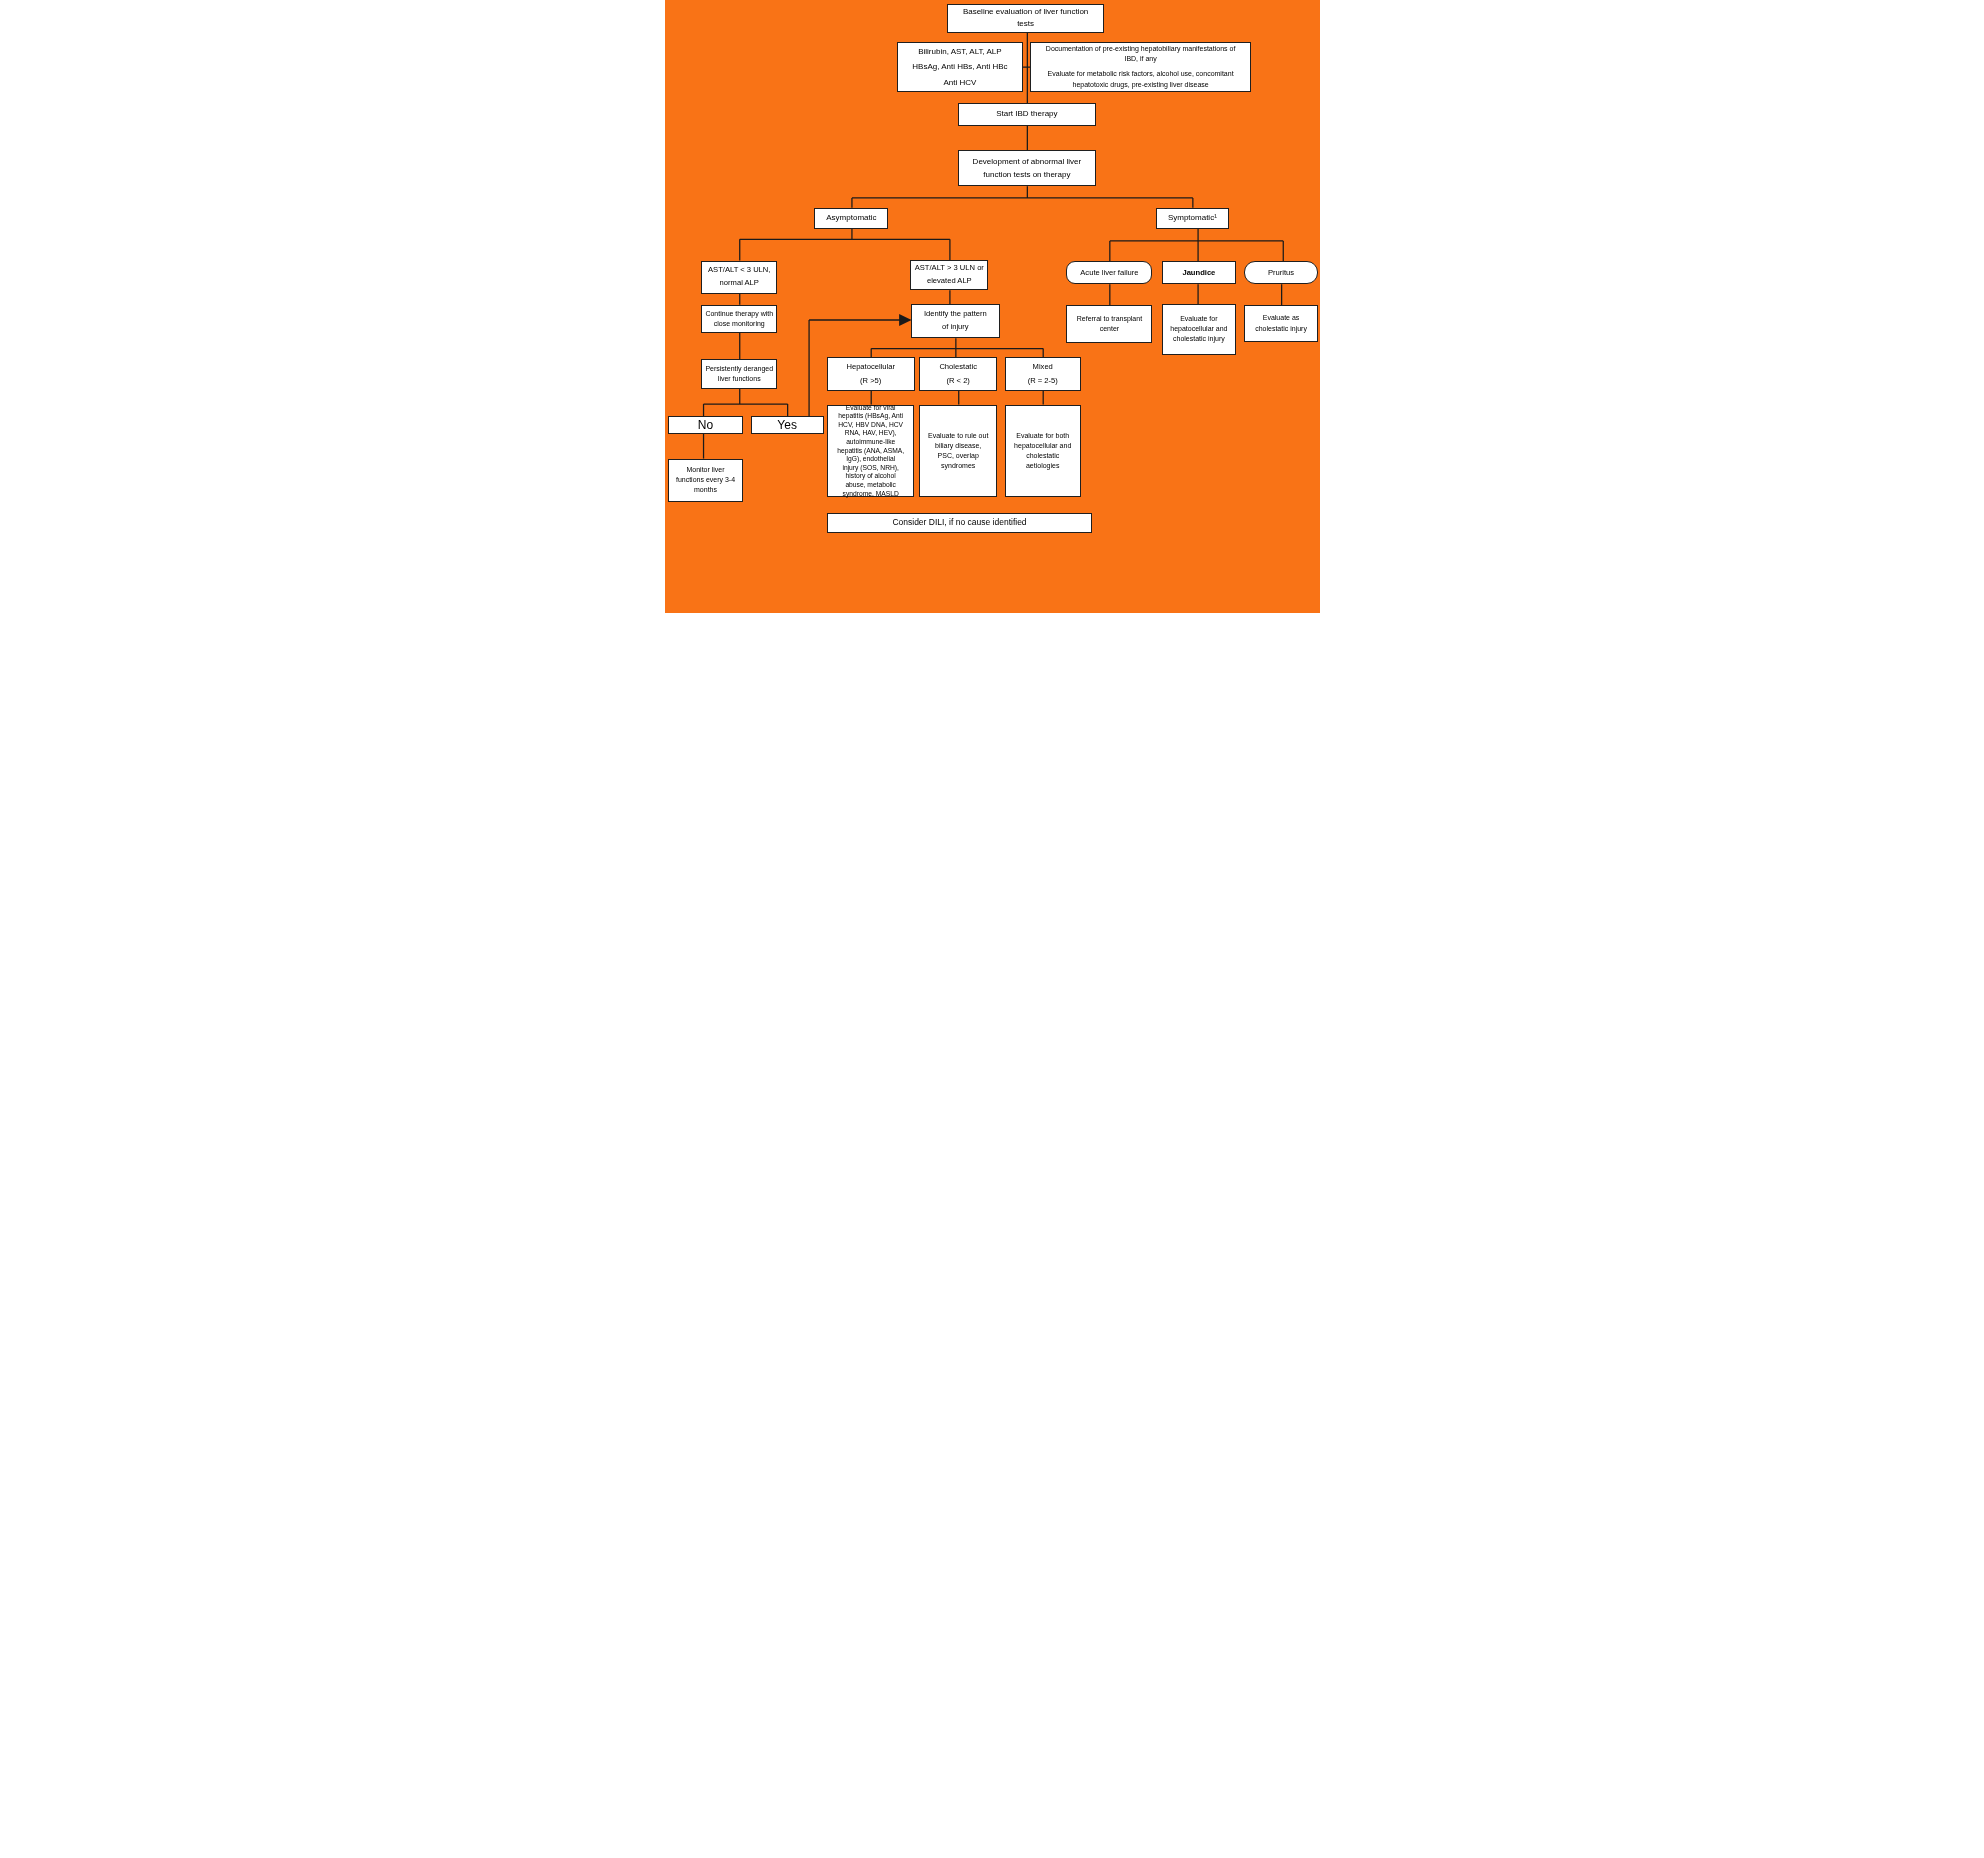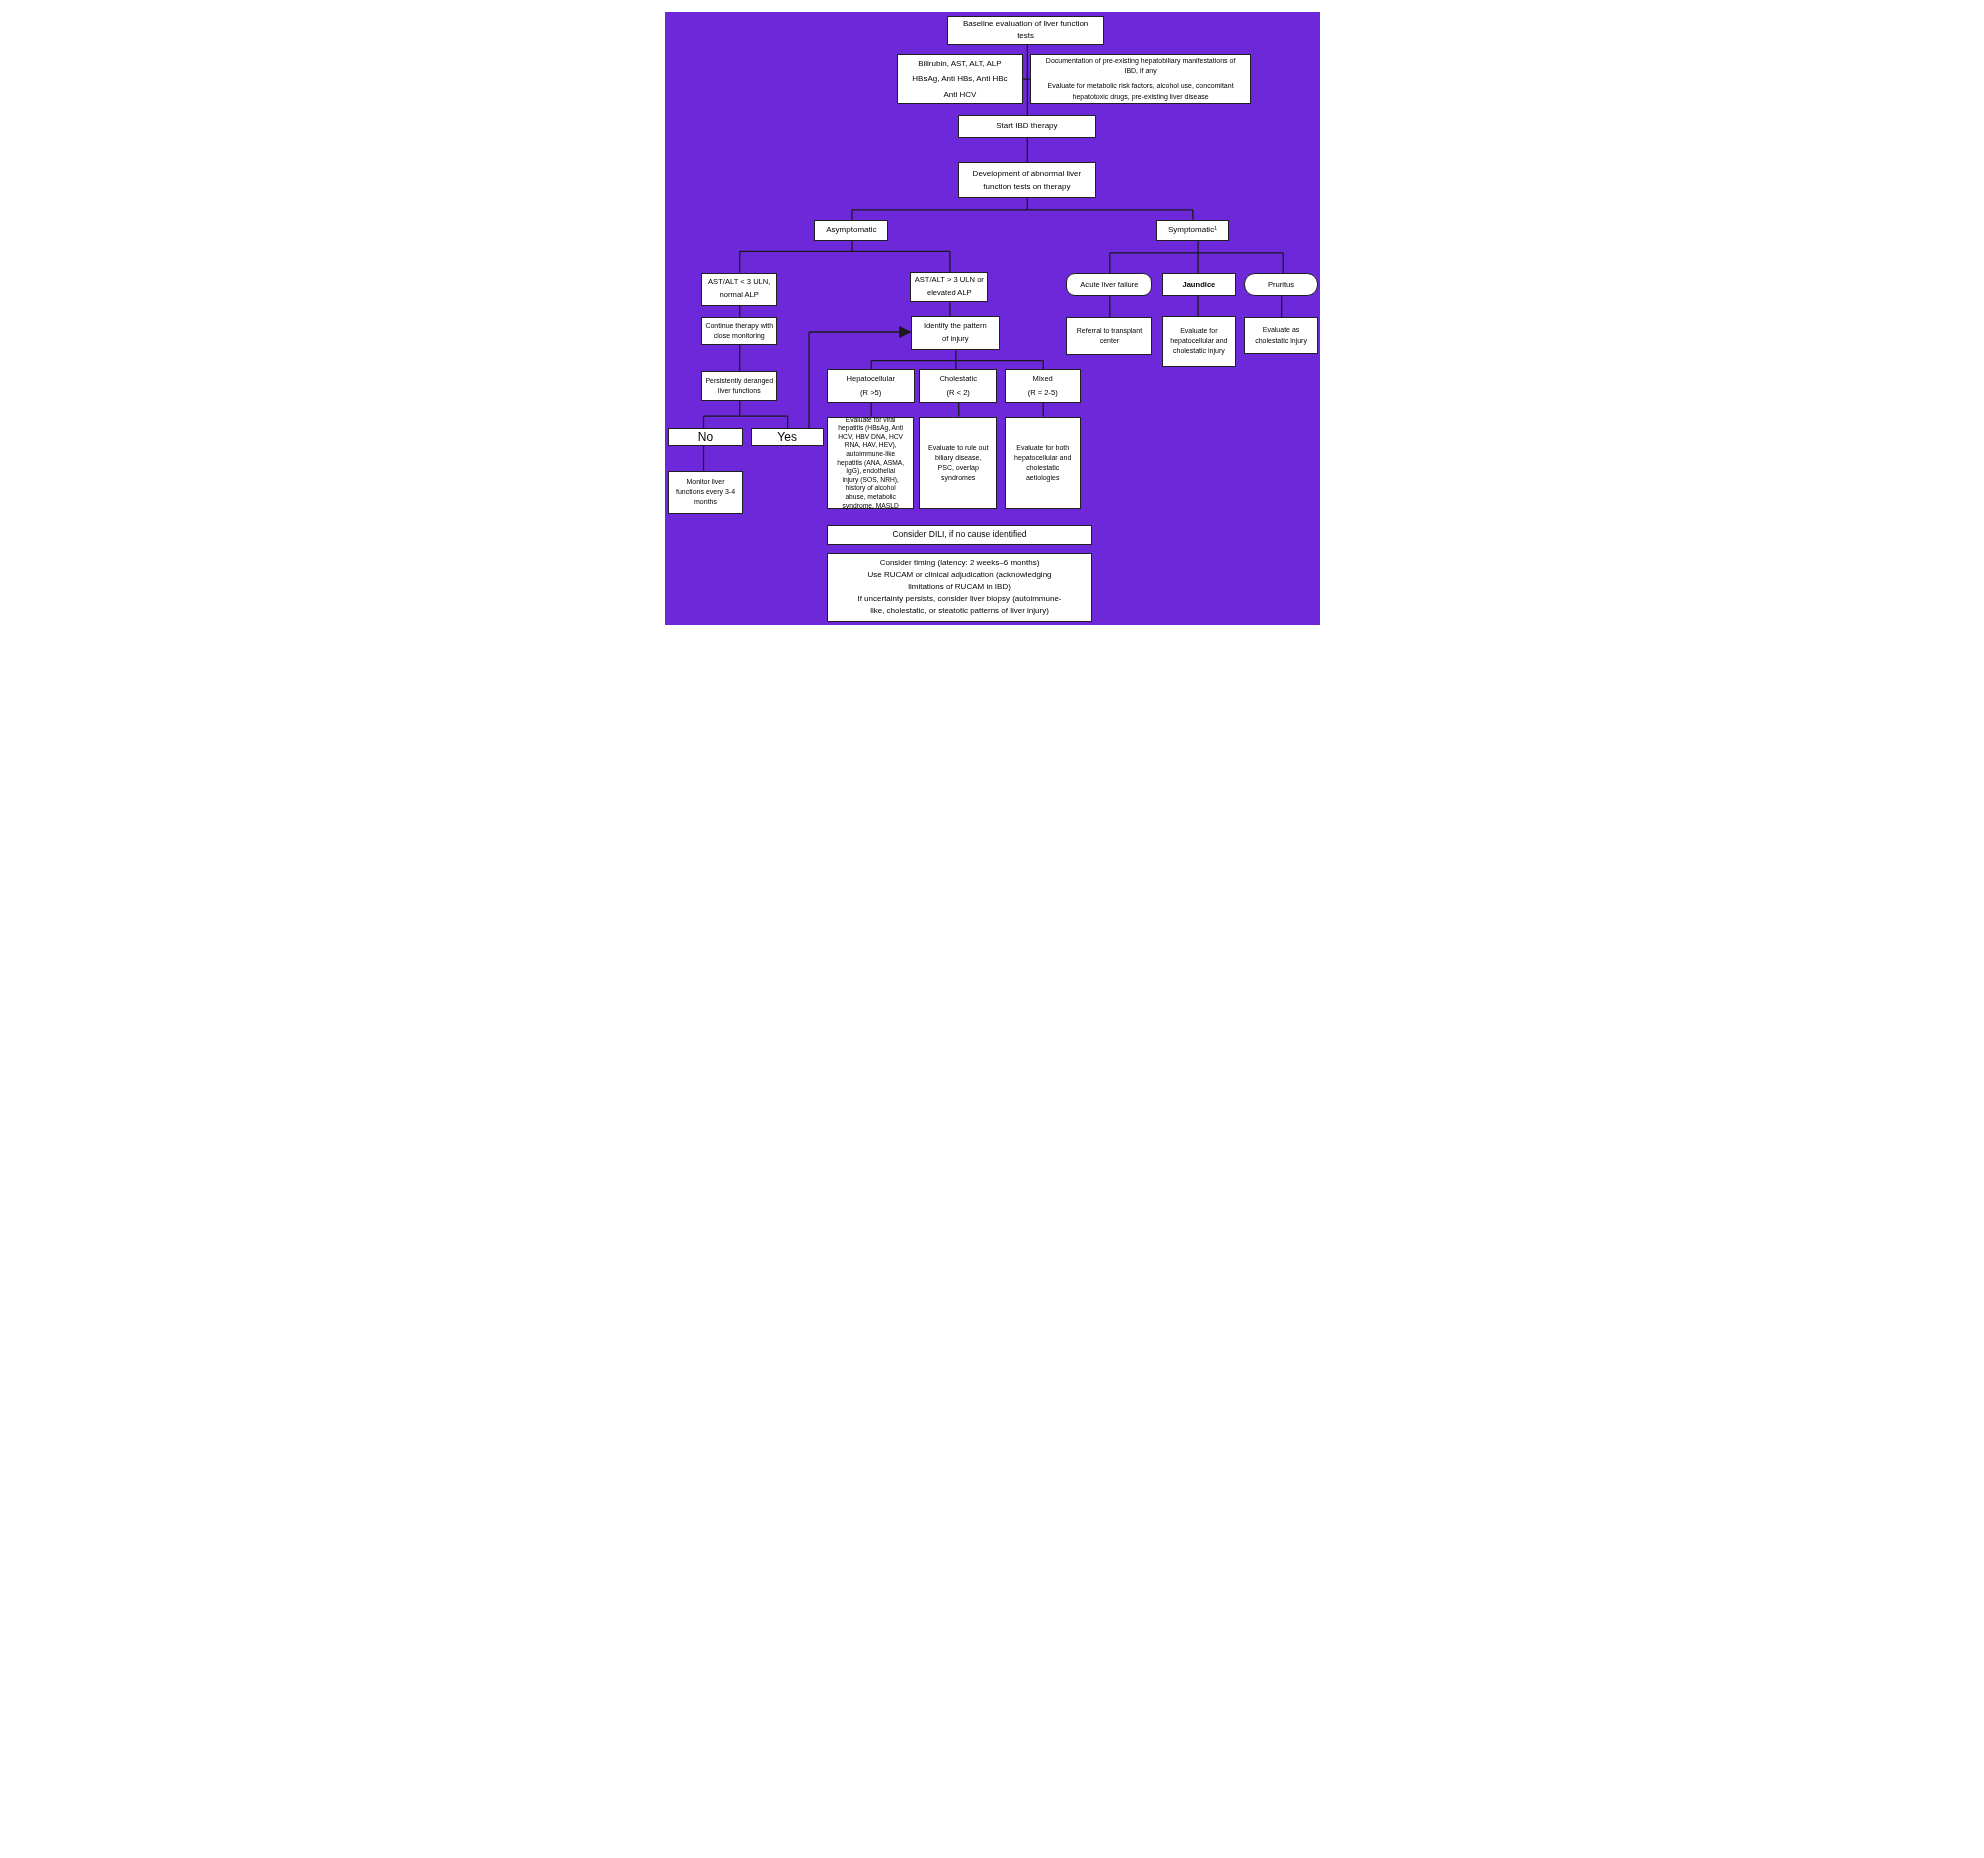--- a/index.html
+++ b/index.html
@@ -6,22 +6,22 @@
     margin: 0;
     padding: 0;
     background: #ffffff;
     font-family: "Liberation Sans", "DejaVu Sans", sans-serif;
     color: #000000;
   }
   .canvas {
     position: relative;
     width: 655px;
     height: 613px;
-    margin: 12px auto;
-    background: #6d28d9;
+    margin: 0 auto;
+    background: #f97316;
     overflow: hidden;
   }
   .wires {
     position: absolute;
     inset: 0;
     width: 100%;
     height: 100%;
   }
   .node {
     position: absolute;
@@ -193,20 +193,15 @@
 PSC, overlap
 syndromes</div>
 
   <div class="node f-sm" style="left:51.97%; top:66.00%; width:11.55%; height:15.12%;">Evaluate for both
 hepatocellular and
 cholestatic
 aetiologies</div>
 
   <div class="node f-dili" style="left:24.86%; top:83.68%; width:40.36%; height:3.29%;">Consider DILI, if no cause identified</div>
 
-  <div class="node f-final" style="left:24.86%; top:88.29%; width:40.36%; height:11.16%;">Consider timing (latency: 2 weeks–6 months)
-Use RUCAM or clinical adjudication (acknowledging
-limitations of RUCAM in IBD)
-If uncertainty persists, consider liver biopsy (autoimmune-
-like, cholestatic, or steatotic patterns of liver injury)</div>
 
 </div>
 
 
 </body></html>

